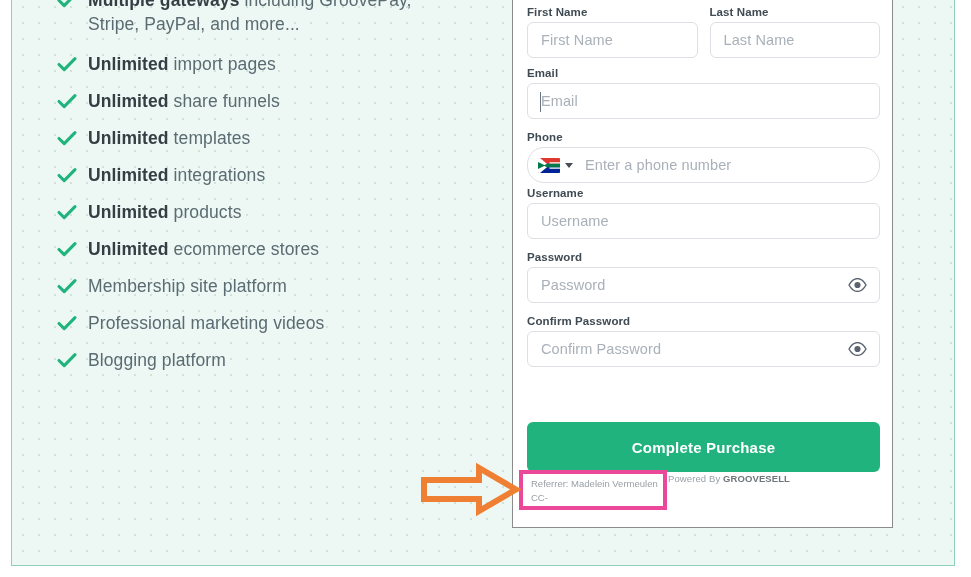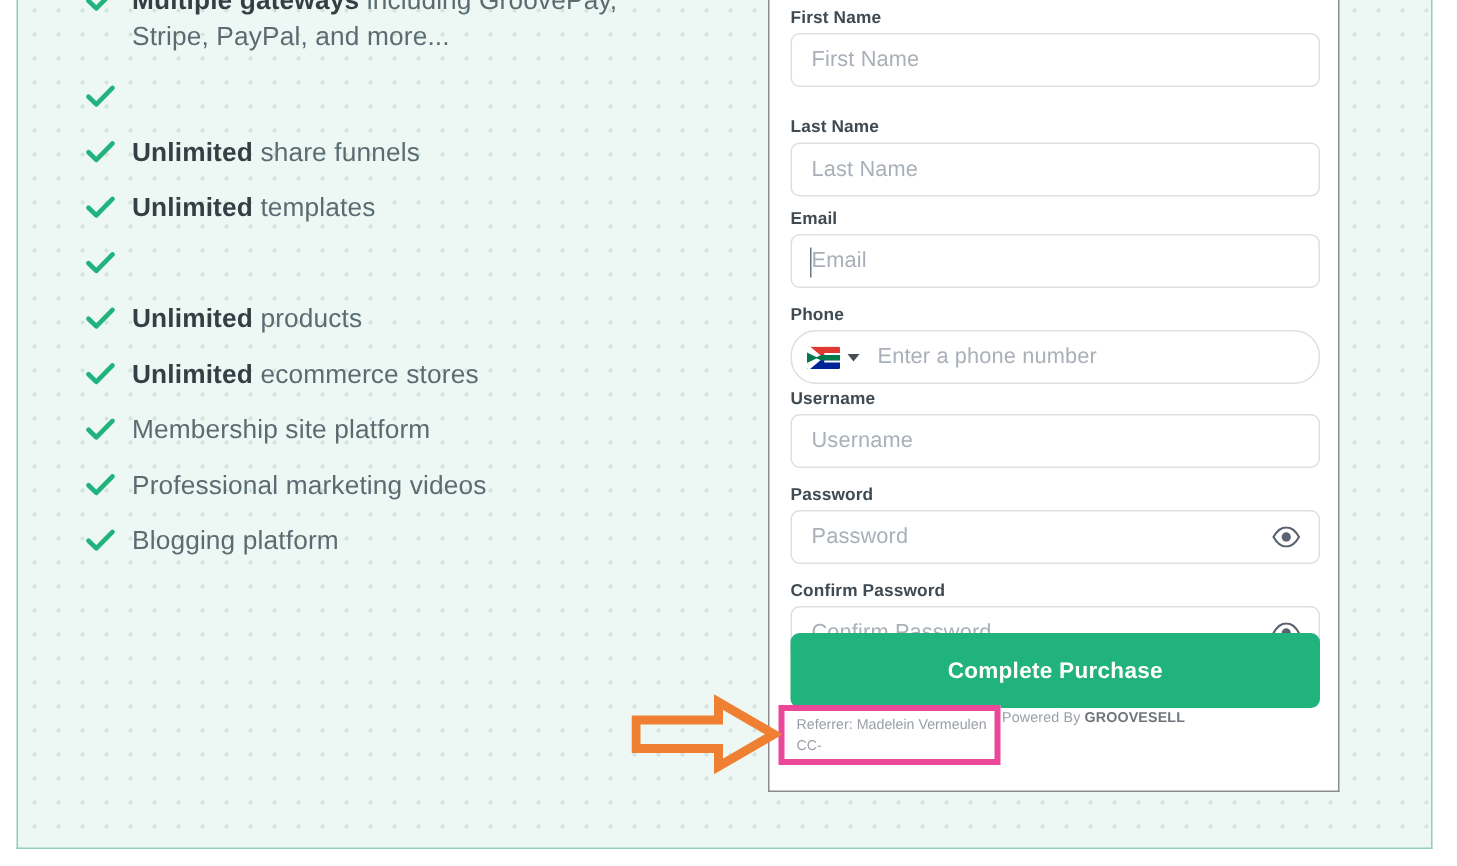--- a/index.html
+++ b/index.html
@@ -94,21 +94,21 @@
     background: #ffffff;
     display: flex;
     align-items: center;
     padding: 0 13px;
   }
   .input-box .ph {
     font-size: 14.5px;
     color: #a9b0b8;
     letter-spacing: 0.1px;
   }
-  .row2 { display: flex; gap: 12px; flex-direction: column; }
+  .row2 { display: flex; gap: 12px; }
   .row2 .field-group { flex: 1 1 0; margin-bottom: 9px; }
 
   
   .caret {
     position: absolute;
     left: 12px; top: 8px;
     width: 1px; height: 20px;
     background: #6b7780;
   }
 
@@ -207,20 +207,23 @@
         <b>Multiple gateways</b><span> including GroovePay, Stripe, PayPal, and more...</span>
       </span>
     </div>
 
     <div class="feature-row">
       <span class="check-icon">
         <svg width="22" height="22" viewBox="0 0 22 22">
             <path d="M3 11.5 L8.2 16.6 L19 5.6" stroke="#21b37d" stroke-width="3.1" fill="none" stroke-linecap="round" stroke-linejoin="round"></path>
           </svg>
       </span>
+      <span class="feature-text">
+        <b>Unlimited</b><span> import pages</span>
+      </span>
     </div>
 
     <div class="feature-row">
       <span class="check-icon">
         <svg width="22" height="22" viewBox="0 0 22 22">
             <path d="M3 11.5 L8.2 16.6 L19 5.6" stroke="#21b37d" stroke-width="3.1" fill="none" stroke-linecap="round" stroke-linejoin="round"></path>
           </svg>
       </span>
       <span class="feature-text">
         <b>Unlimited</b><span> share funnels</span>
@@ -236,20 +239,23 @@
       <span class="feature-text">
         <b>Unlimited</b><span> templates</span>
       </span>
     </div>
 
     <div class="feature-row">
       <span class="check-icon">
         <svg width="22" height="22" viewBox="0 0 22 22">
             <path d="M3 11.5 L8.2 16.6 L19 5.6" stroke="#21b37d" stroke-width="3.1" fill="none" stroke-linecap="round" stroke-linejoin="round"></path>
           </svg>
+      </span>
+      <span class="feature-text">
+        <b>Unlimited</b><span> integrations</span>
       </span>
     </div>
 
     <div class="feature-row">
       <span class="check-icon">
         <svg width="22" height="22" viewBox="0 0 22 22">
             <path d="M3 11.5 L8.2 16.6 L19 5.6" stroke="#21b37d" stroke-width="3.1" fill="none" stroke-linecap="round" stroke-linejoin="round"></path>
           </svg>
       </span>
       <span class="feature-text">

